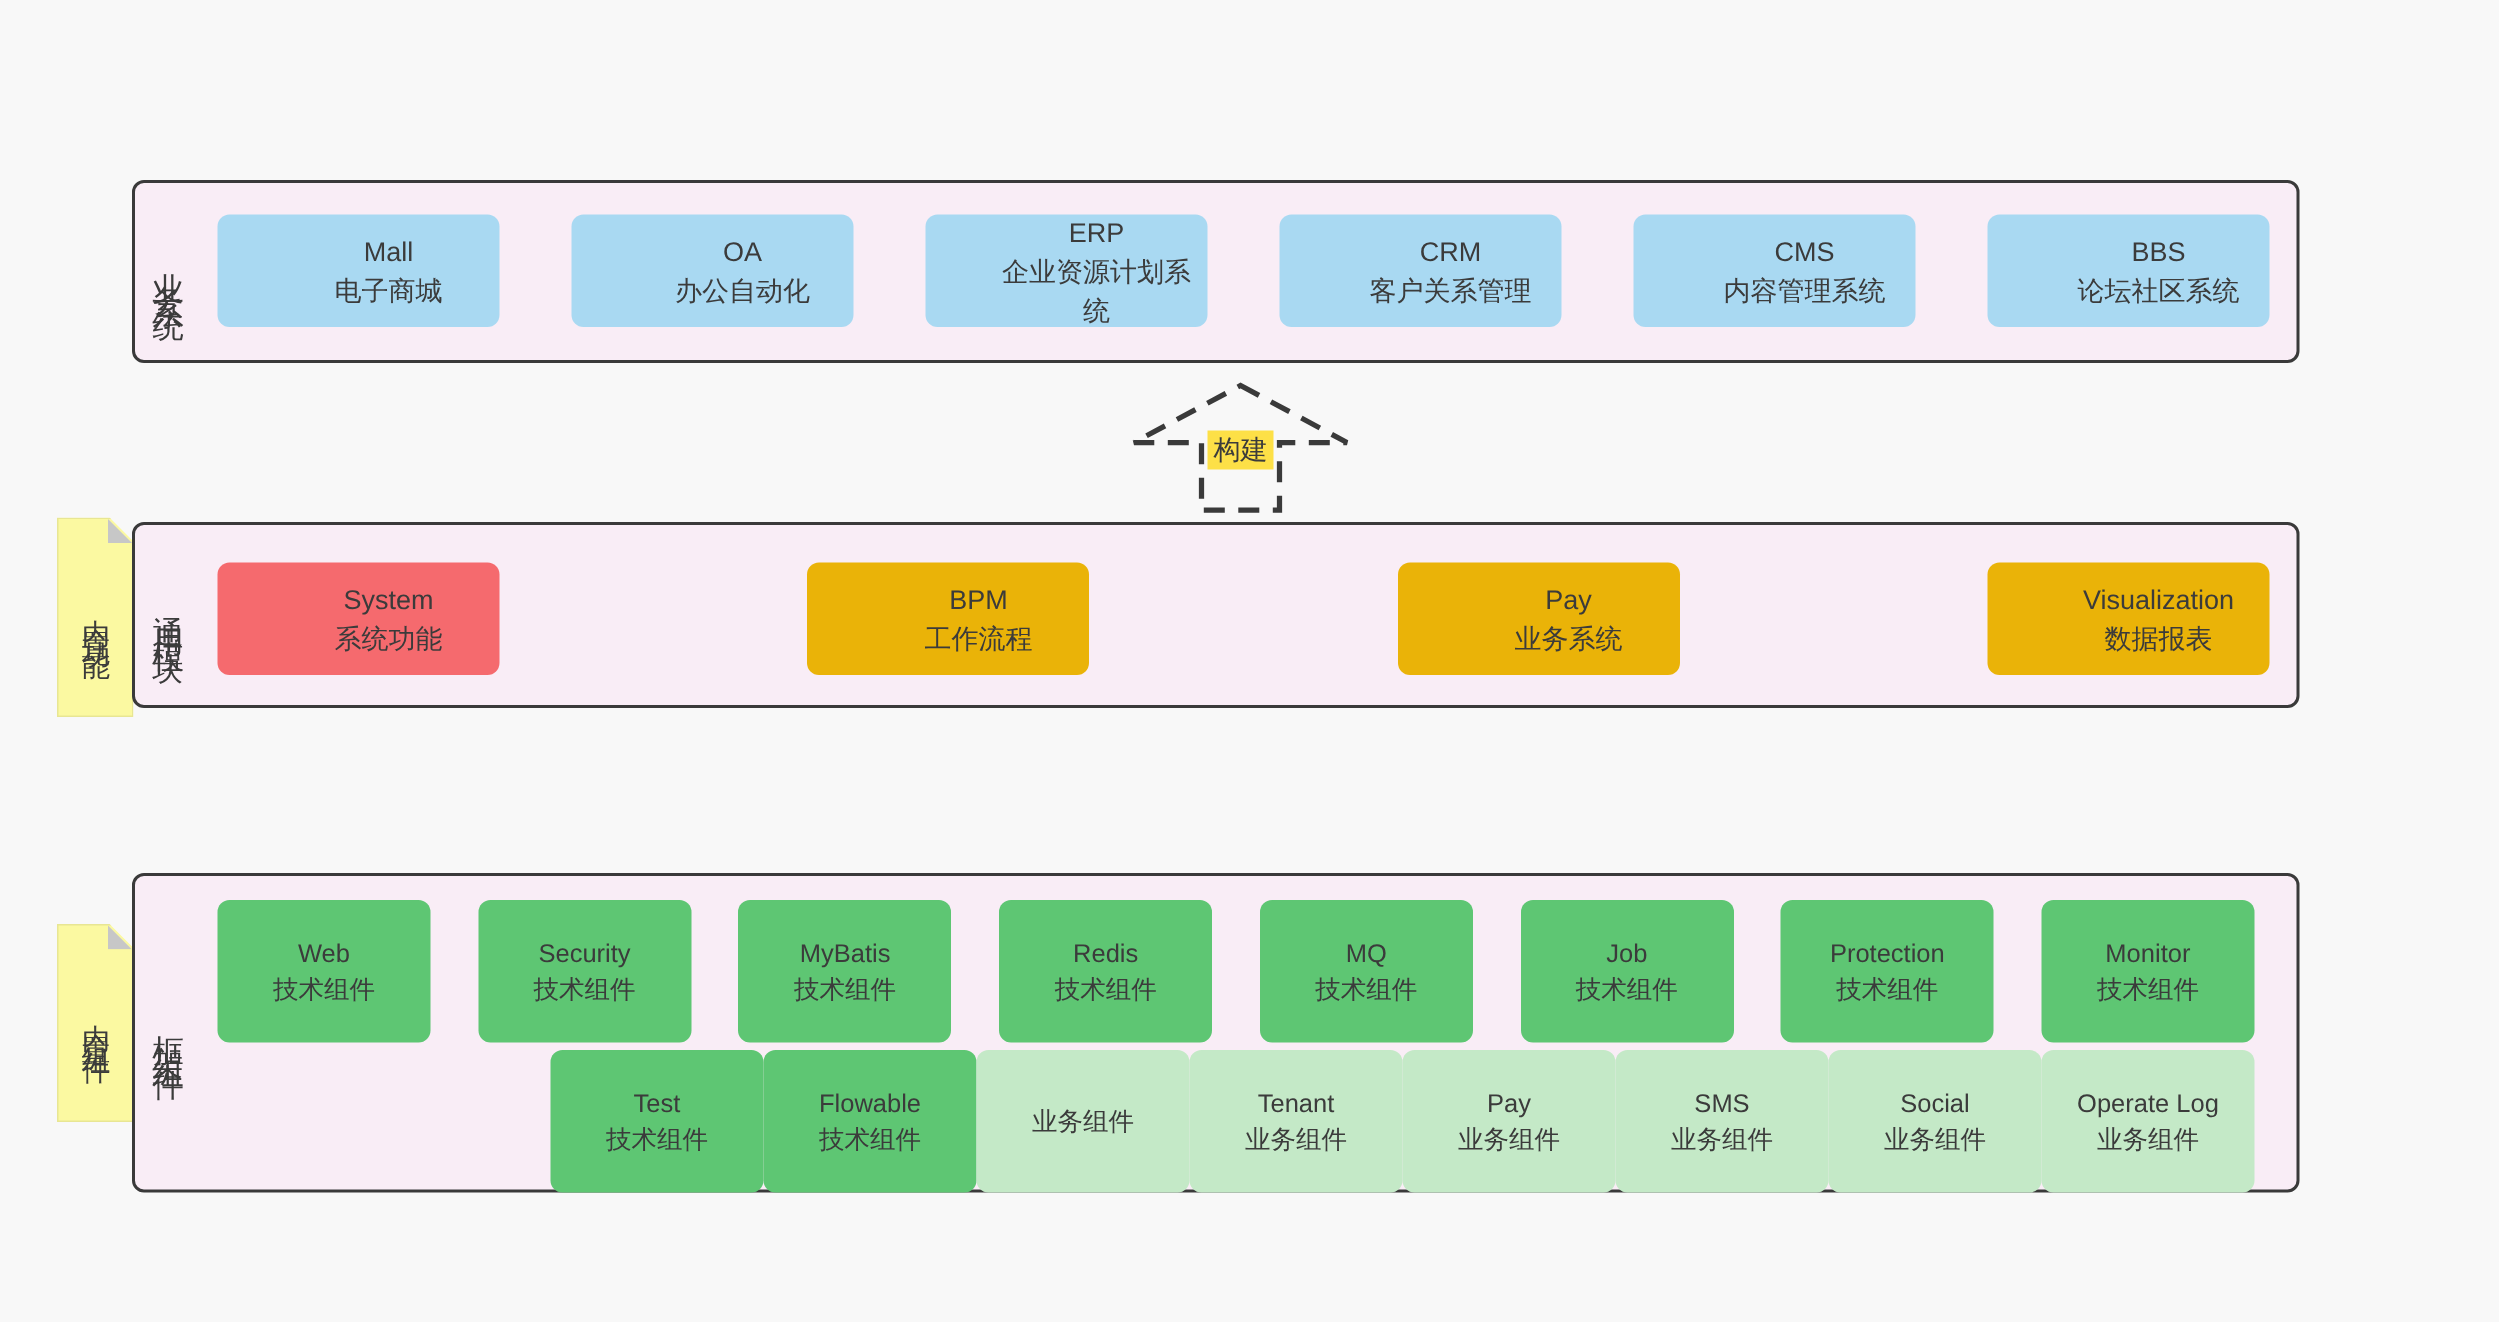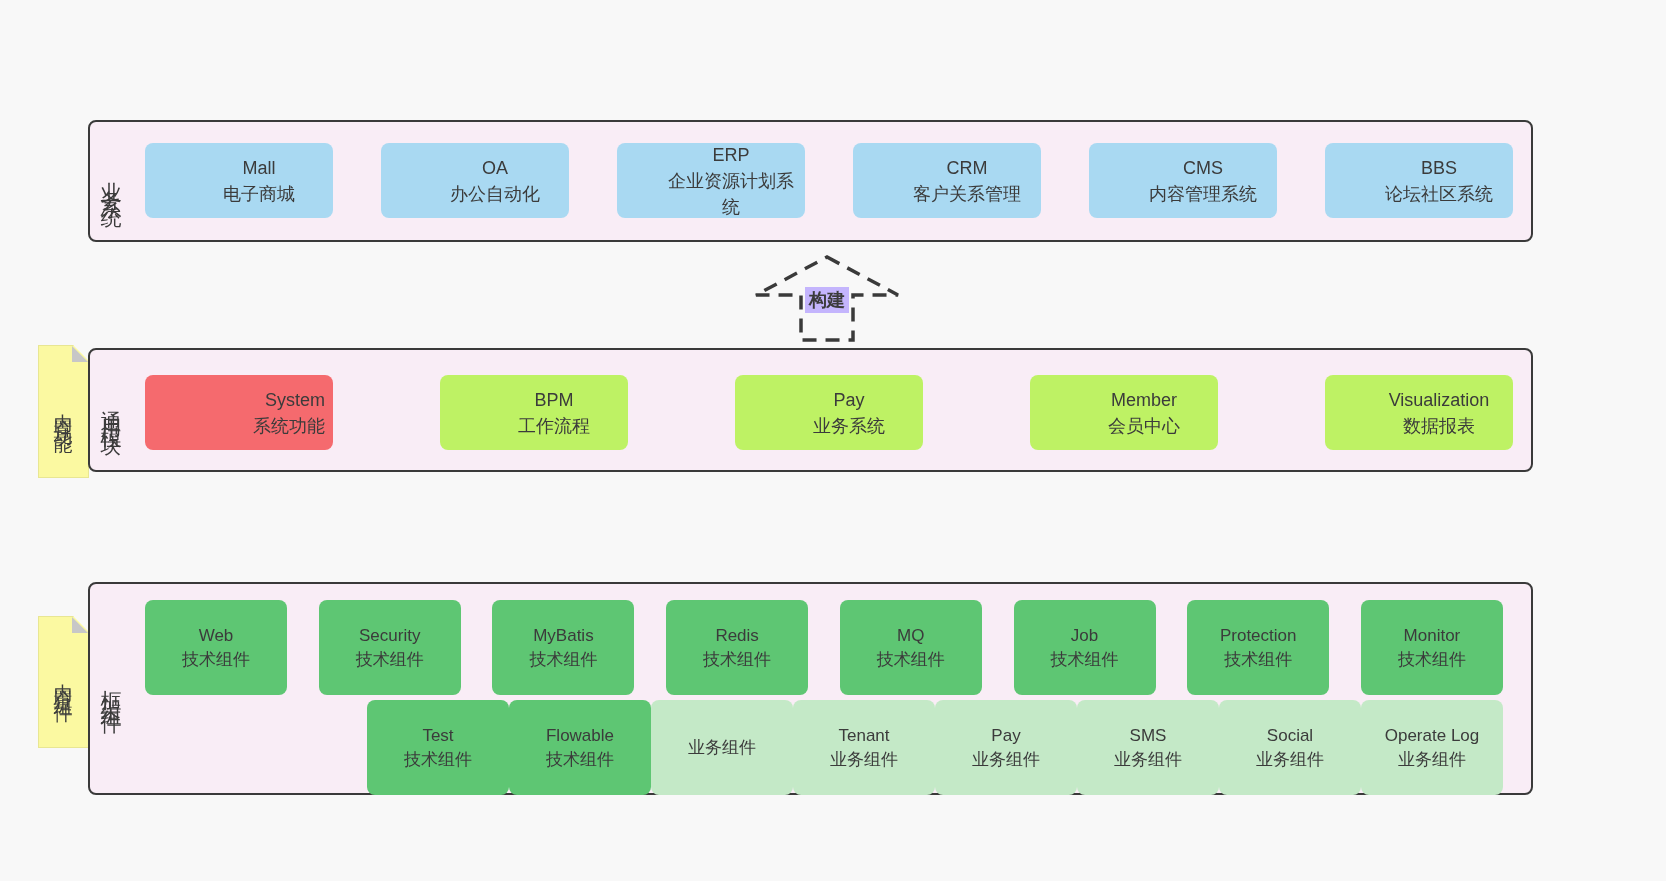--- a/index.html
+++ b/index.html
@@ -34,22 +34,22 @@
   #panel-framework .row2{left:55px;right:28px;top:116px;justify-content:flex-end;}
   .box{
     border-radius:8px;
     display:flex;flex-direction:column;align-items:center;justify-content:center;
     text-align:center;color:#3b3b3b;
     box-sizing:border-box;padding:2px 8px;
   }
   .box-lg{width:188px;height:75px;font-size:18px;line-height:26px;padding-left:48px;}
   .box-sm{width:142px;height:95px;font-size:17px;line-height:24px;padding:0 9px;}
   .blue {background:#a9d9f2;}
-  .red  {background:#f56a6e;align-items:flex-end;}
-  .pink {background:#bef264;}
+  .red  {background:#f56a6e;}
+  .pink {background:#eab308;}
   .green{background:#5ec673;}
   .light{background:#c4e9c7;}
   
   .sticky{
     position:absolute;width:51px;background:#fbf9a1;
     border:1px solid #e8e693;box-sizing:border-box;
     clip-path:polygon(0 0,calc(100% - 16px) 0,100% 16px,100% 100%,0 100%);
     display:flex;align-items:center;justify-content:center;
   }
   #sticky-modules{left:38px;top:345px;height:133px;}
@@ -62,23 +62,22 @@
   .sticky .sticky-text{
     writing-mode:vertical-rl;text-orientation:upright;
     font-size:19px;letter-spacing:7px;line-height:1;color:#3b3b3b;
     white-space:nowrap;
   }
   
   .arrow{position:absolute;width:150px;height:92px;}
   .arrow svg{display:block;}
   .arrow .arrow-label{
     position:absolute;left:50%;top:48px;transform:translate(-50%,-50%);
-    background:#c4b5fd;padding:1px 4px;font-size:18px;color:#3b3b3b;
+    background:#fde047;padding:1px 4px;font-size:18px;color:#3b3b3b;
     white-space:nowrap;
-    font-weight:bold;
   }
   #arrow-build{left:752px;top:252px;}
   #arrow-implement{left:765px;top:485px;}
 </style>
 </head>
 <body>
 
 <div class="canvas">
 
   <div class="sticky" id="sticky-modules">
@@ -136,24 +135,20 @@
       </div>
       <div class="box box-lg pink">
         <div>BPM</div>
         <div>工作流程</div>
       </div>
       <div class="box box-lg pink">
         <div>Pay</div>
         <div>业务系统</div>
       </div>
       <div class="box box-lg pink">
-        <div>Member</div>
-        <div>会员中心</div>
-      </div>
-      <div class="box box-lg pink">
         <div>Visualization</div>
         <div>数据报表</div>
       </div>
     </div>
   </div>
 
 
   <div class="panel" id="panel-framework">
     <div class="panel-label">框架组件</div>
     <div class="row row1">

